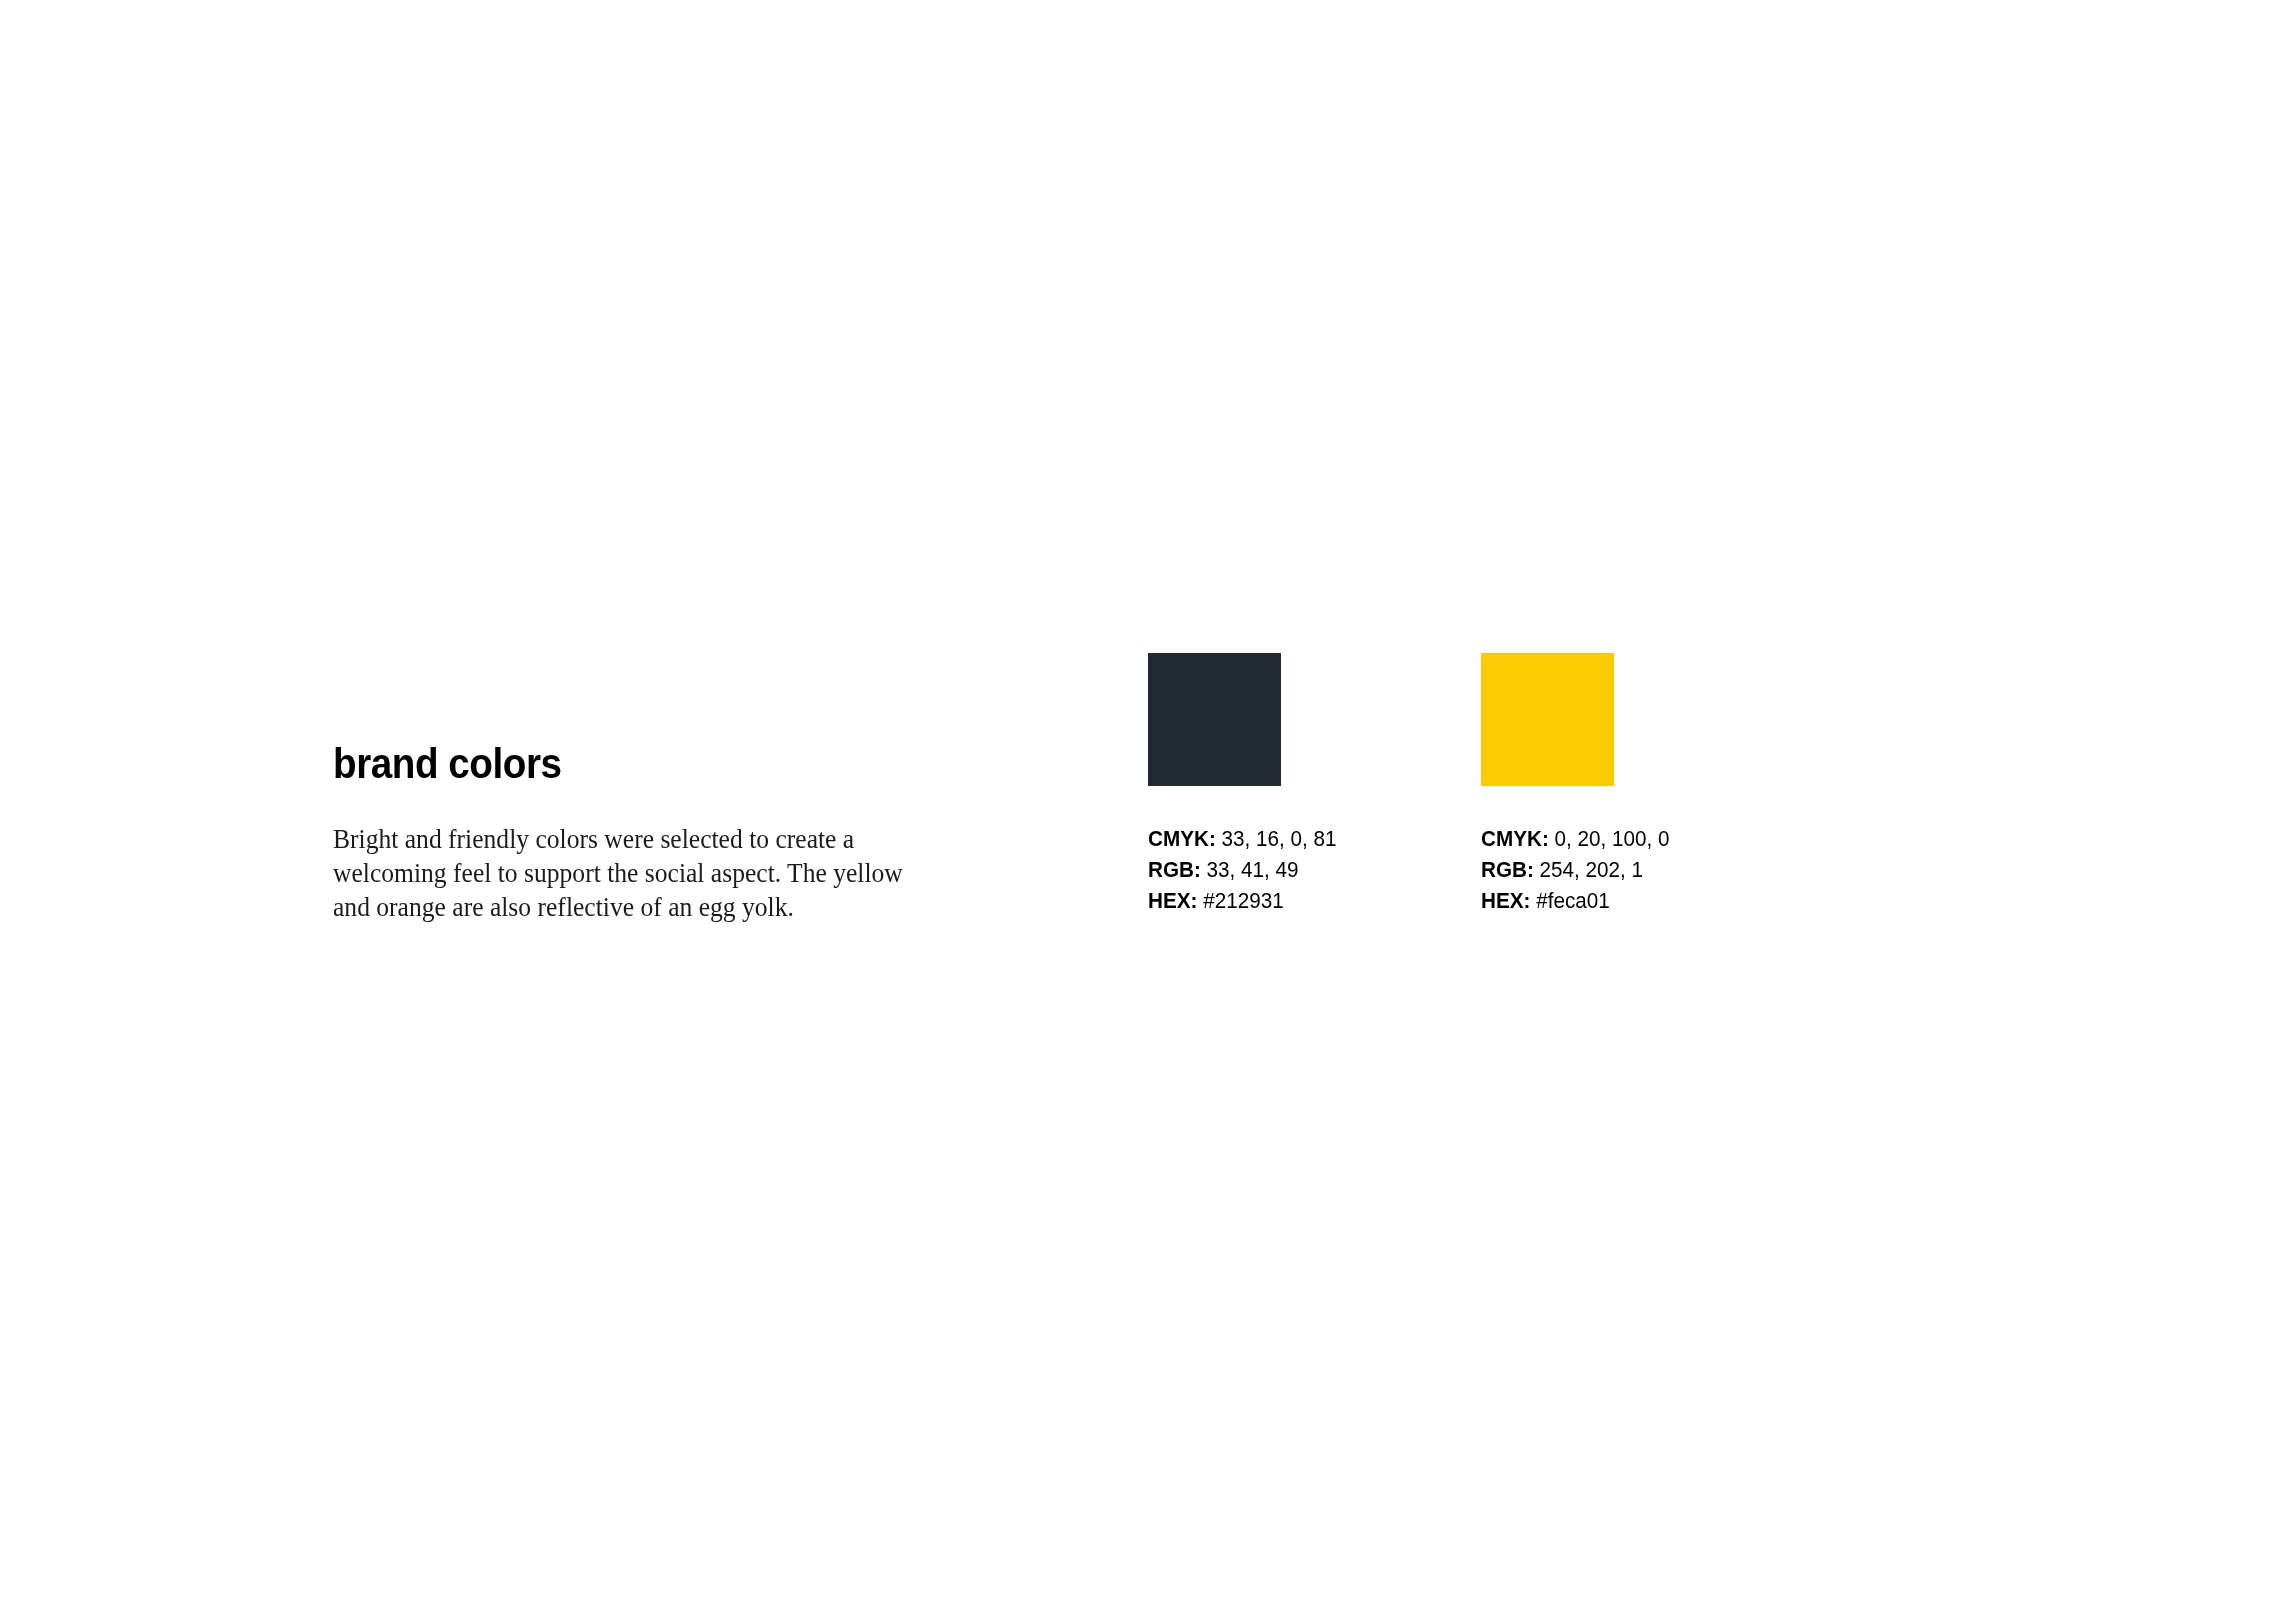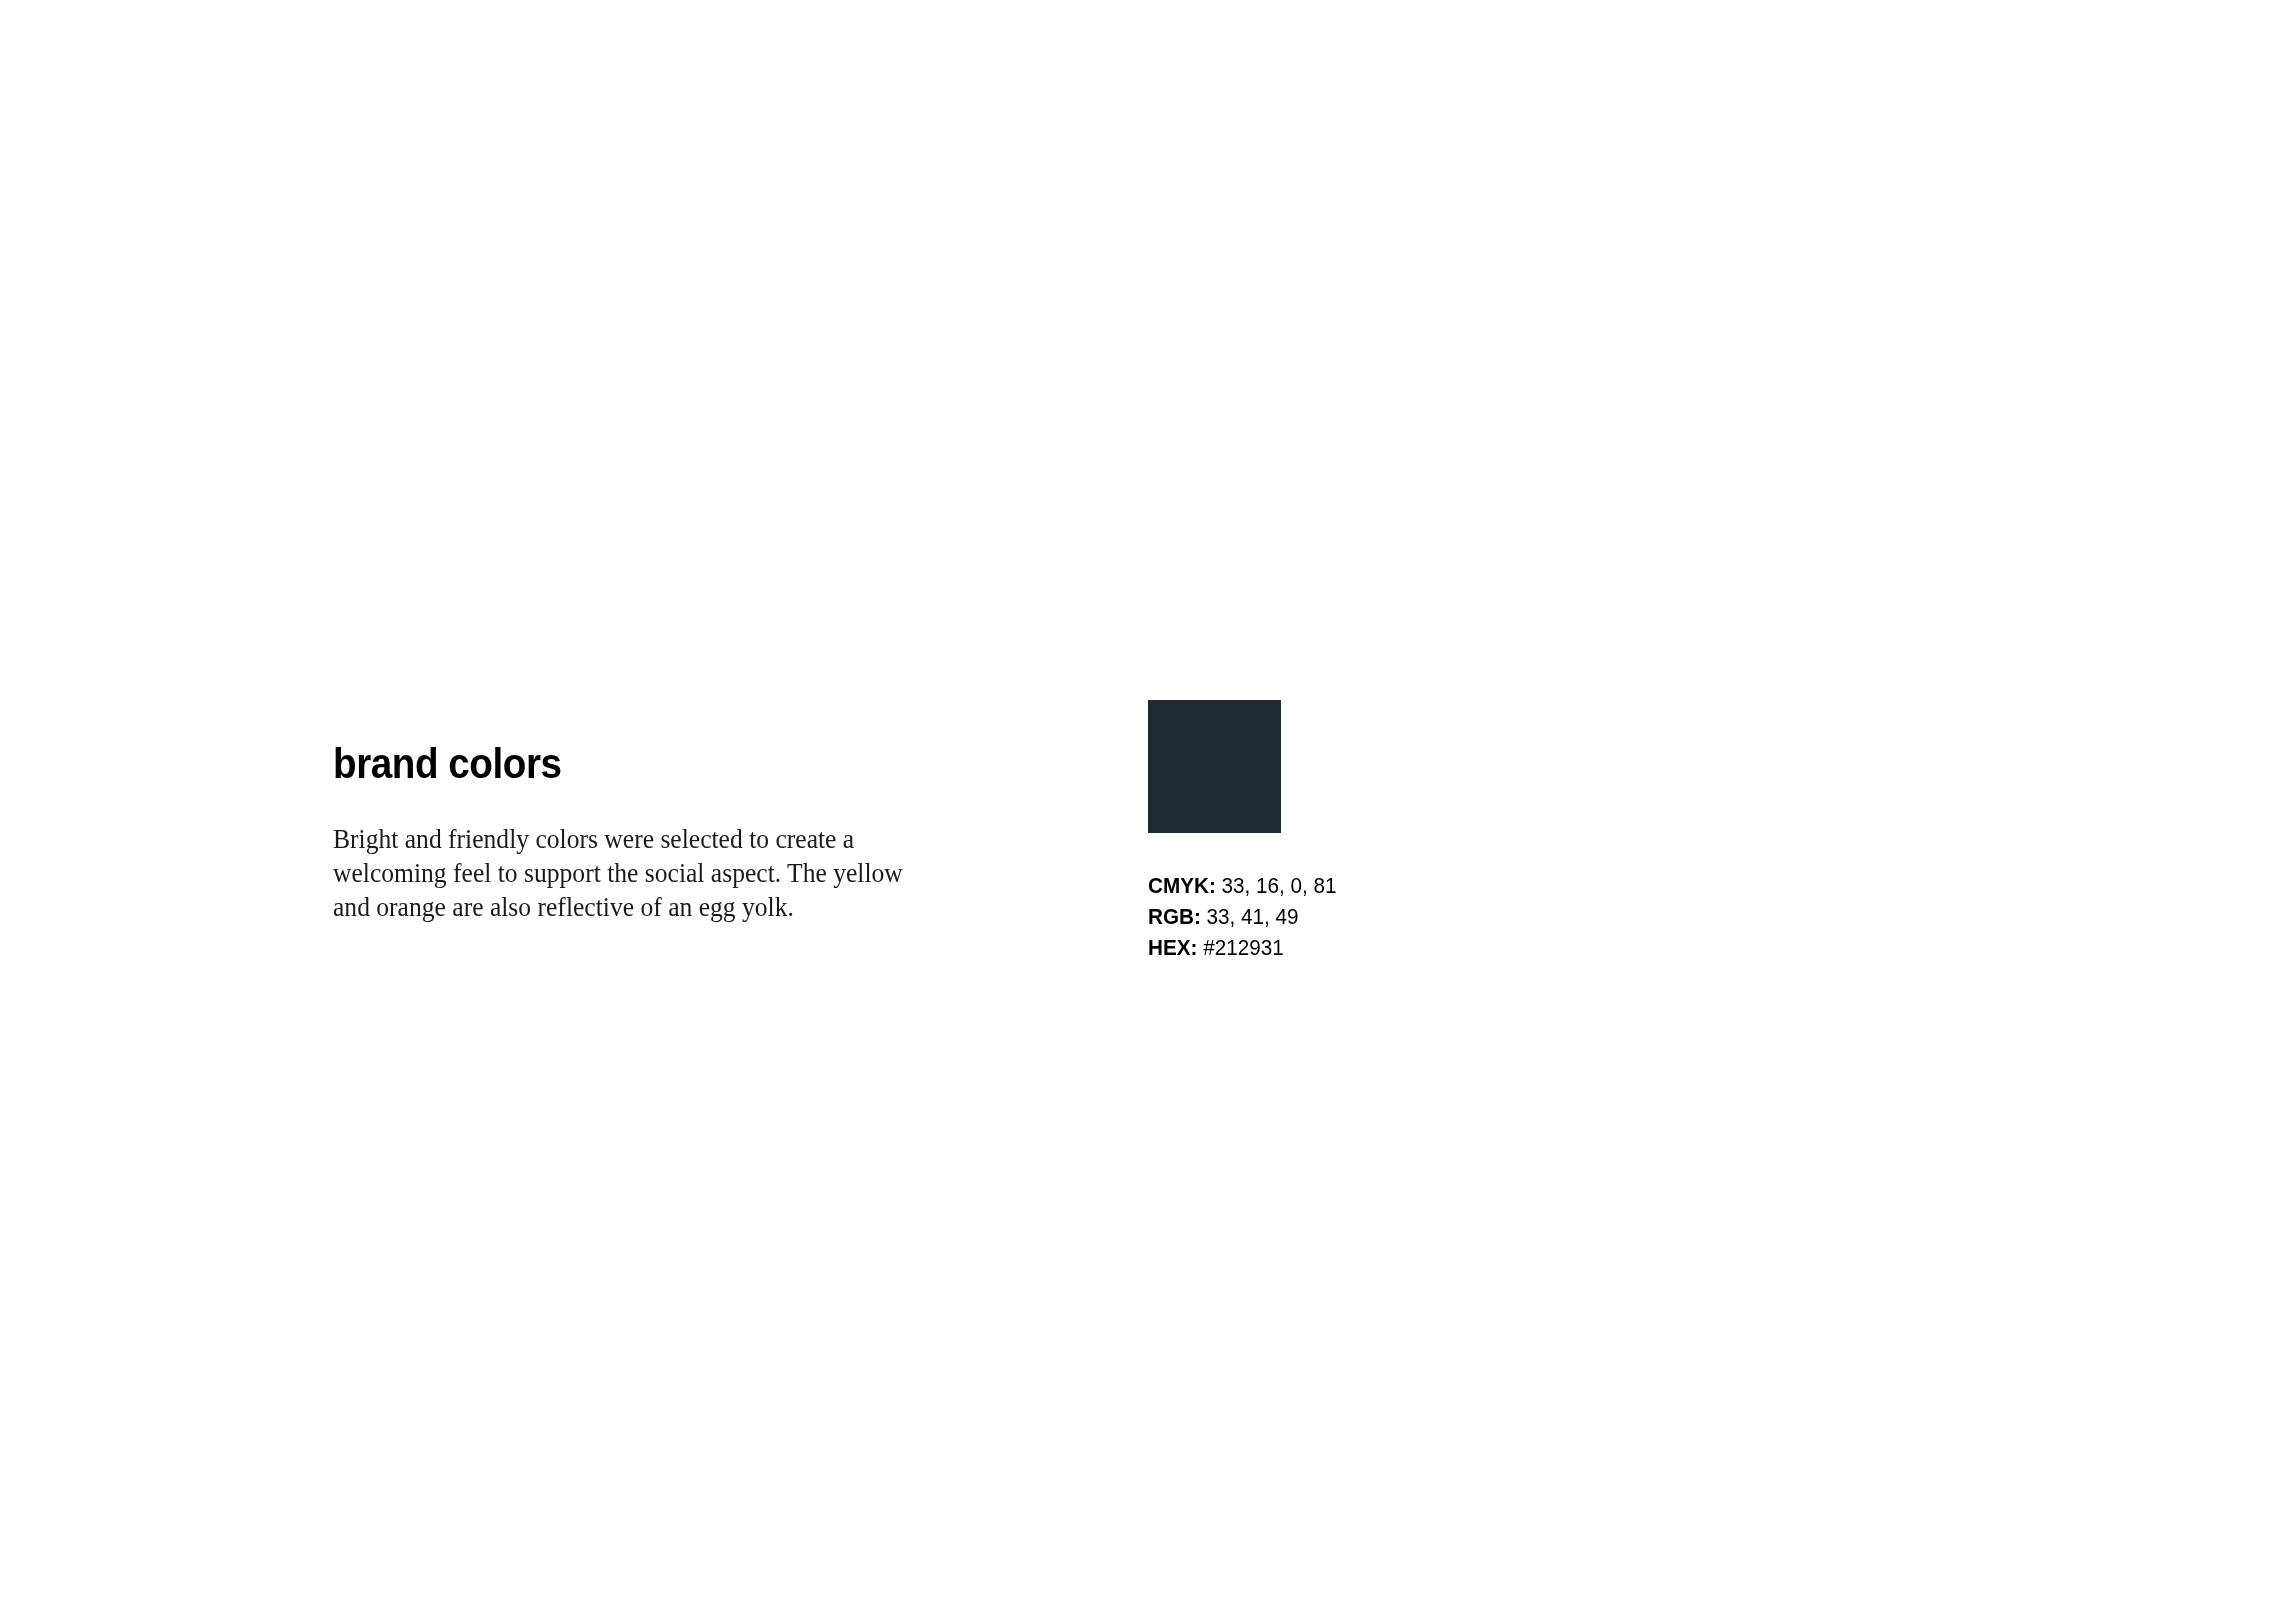--- a/index.html
+++ b/index.html
@@ -49,21 +49,21 @@
     color: #1b1b1b;
     width: 643px;
     transform: scaleX(0.93);
     transform-origin: left top;
   }
 
   
   .swatch-grid {
     position: absolute;
     left: 1148px;
-    top: 700px;
+    top: 653px;
     display: grid;
     grid-template-columns: repeat(3, 333px);
     grid-auto-rows: 332px;
   }
   .swatch-cell {
     width: 333px;
   }
   .swatch-cell.empty {
     visibility: hidden;
   }
@@ -108,19 +108,27 @@
       <span class="swatch-chip" style="background-color: rgb(33, 41, 49);"></span>
       <div class="swatch-specs">
         <span class="spec-line"><span class="spec-key">CMYK:</span> <span class="spec-val">33, 16, 0, 81</span></span>
         <span class="spec-line"><span class="spec-key">RGB:</span> <span class="spec-val">33, 41, 49</span></span>
         <span class="spec-line"><span class="spec-key">HEX:</span> <span class="spec-val">#212931</span></span>
       </div>
     </div>
 
 
 
+    <div class="swatch-cell">
+      <span class="swatch-chip" style="background-color: rgb(254, 202, 1);"></span>
+      <div class="swatch-specs">
+        <span class="spec-line"><span class="spec-key">CMYK:</span> <span class="spec-val">0, 20, 100, 0</span></span>
+        <span class="spec-line"><span class="spec-key">RGB:</span> <span class="spec-val">254, 202, 1</span></span>
+        <span class="spec-line"><span class="spec-key">HEX:</span> <span class="spec-val">#feca01</span></span>
+      </div>
+    </div>
 
 
     <div class="swatch-cell empty"></div>
 
   </div>
 </div>
 
 
 </body></html>

